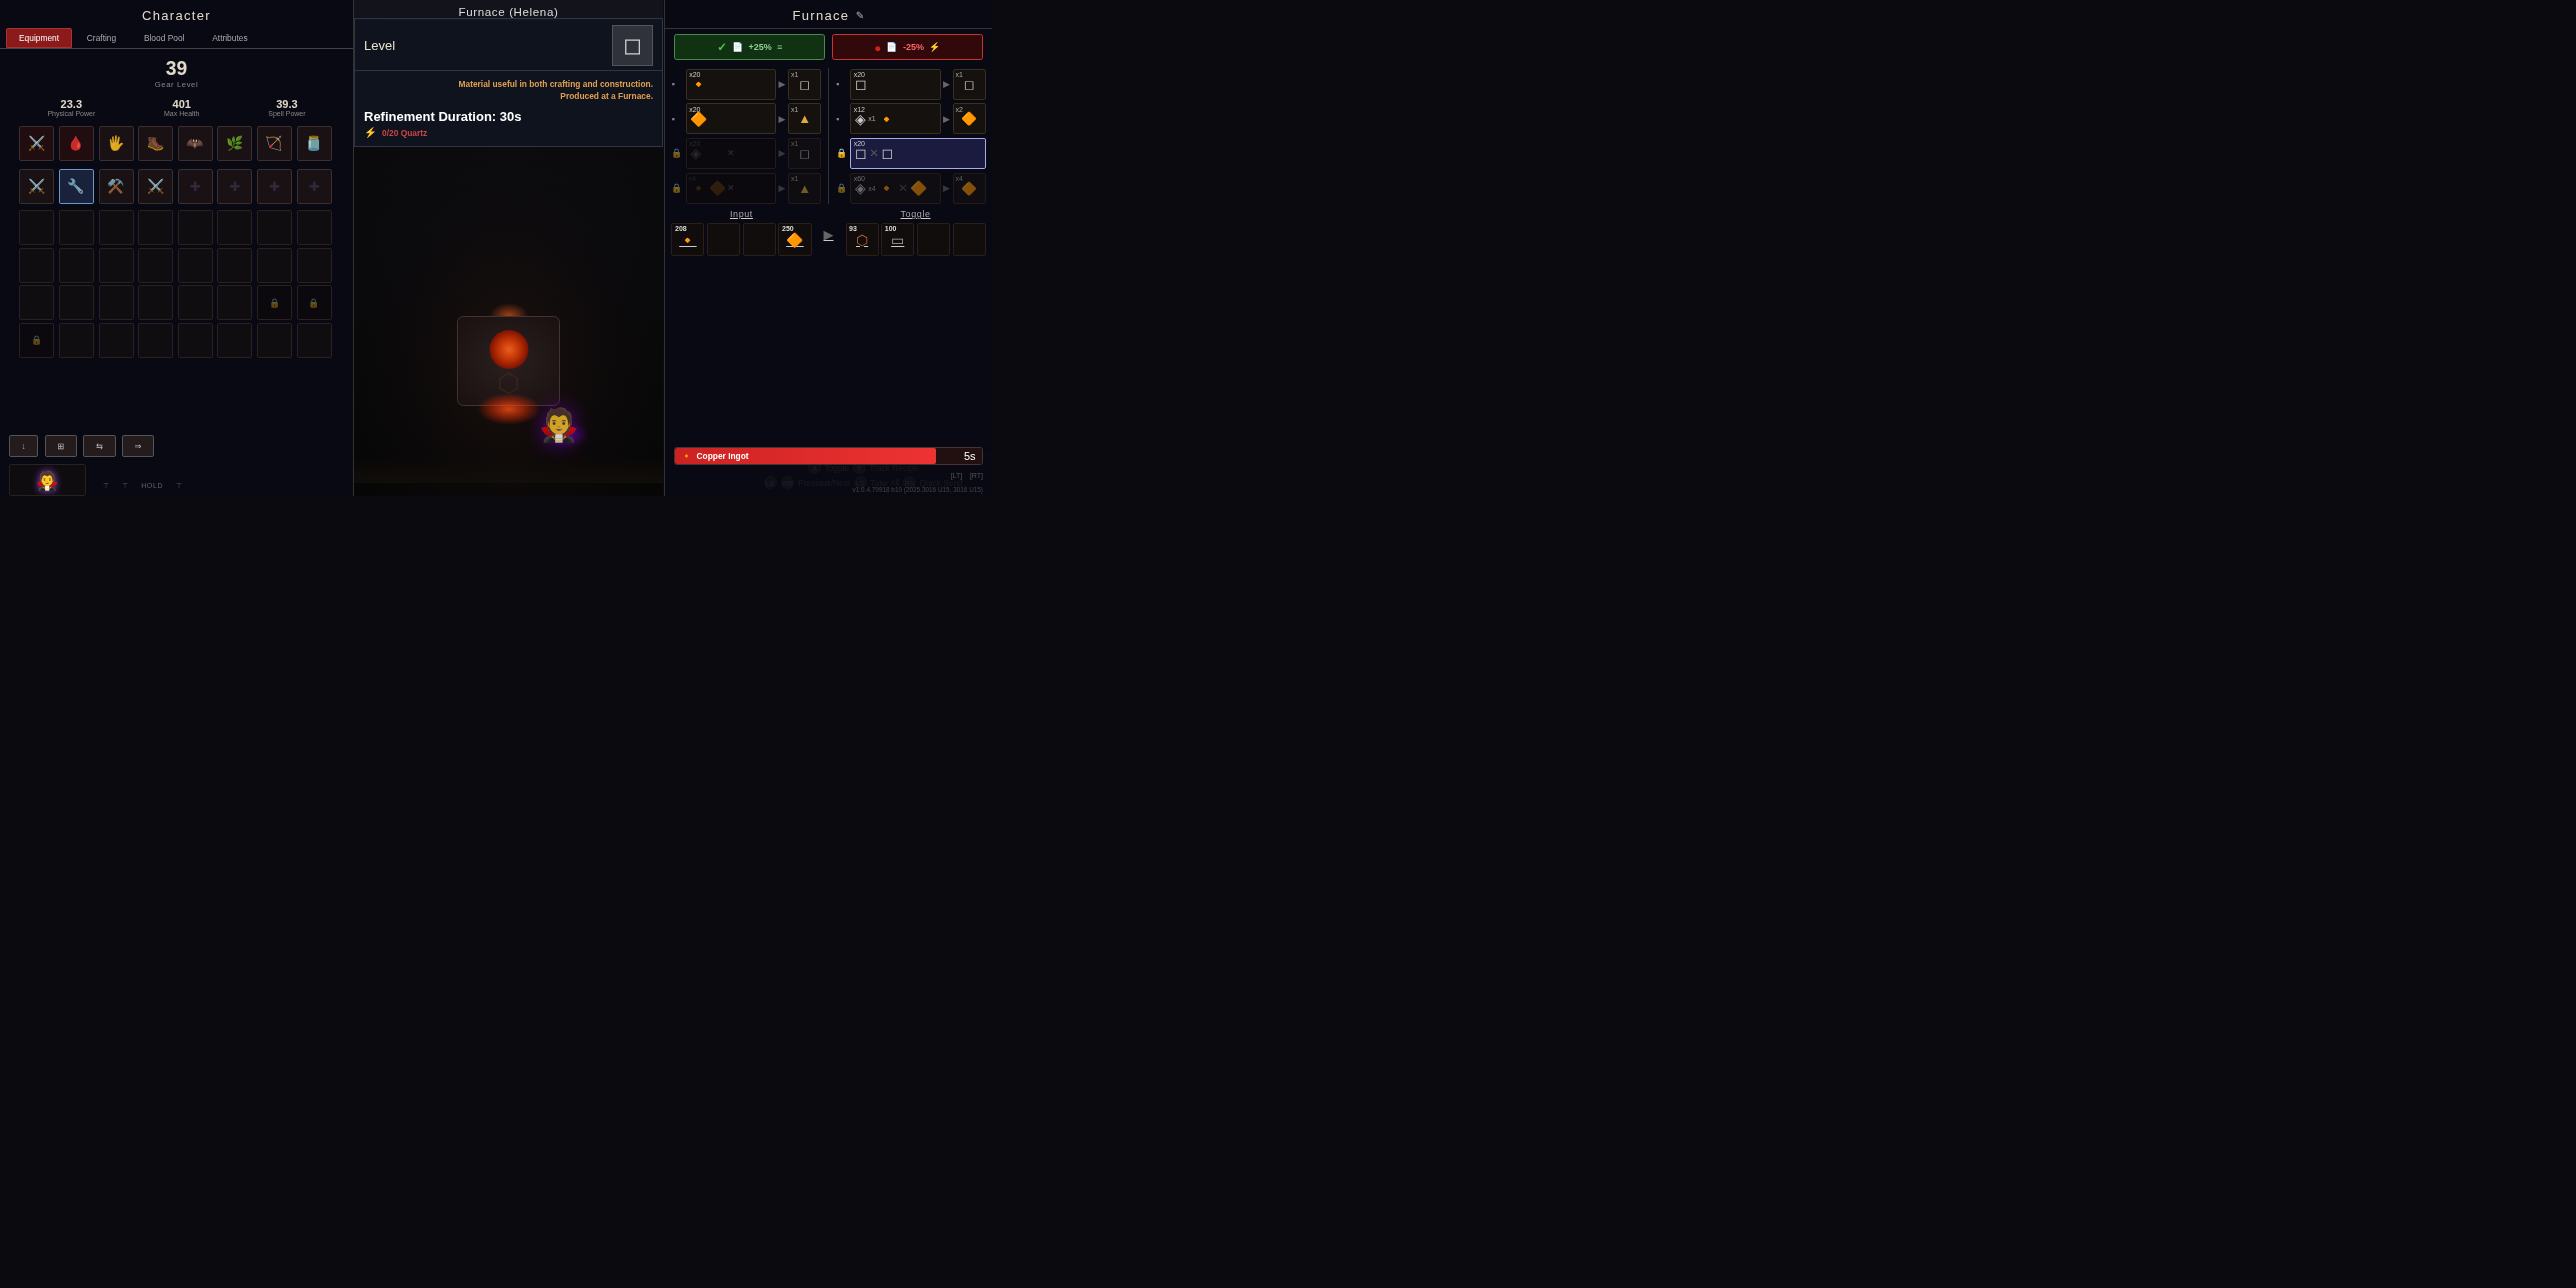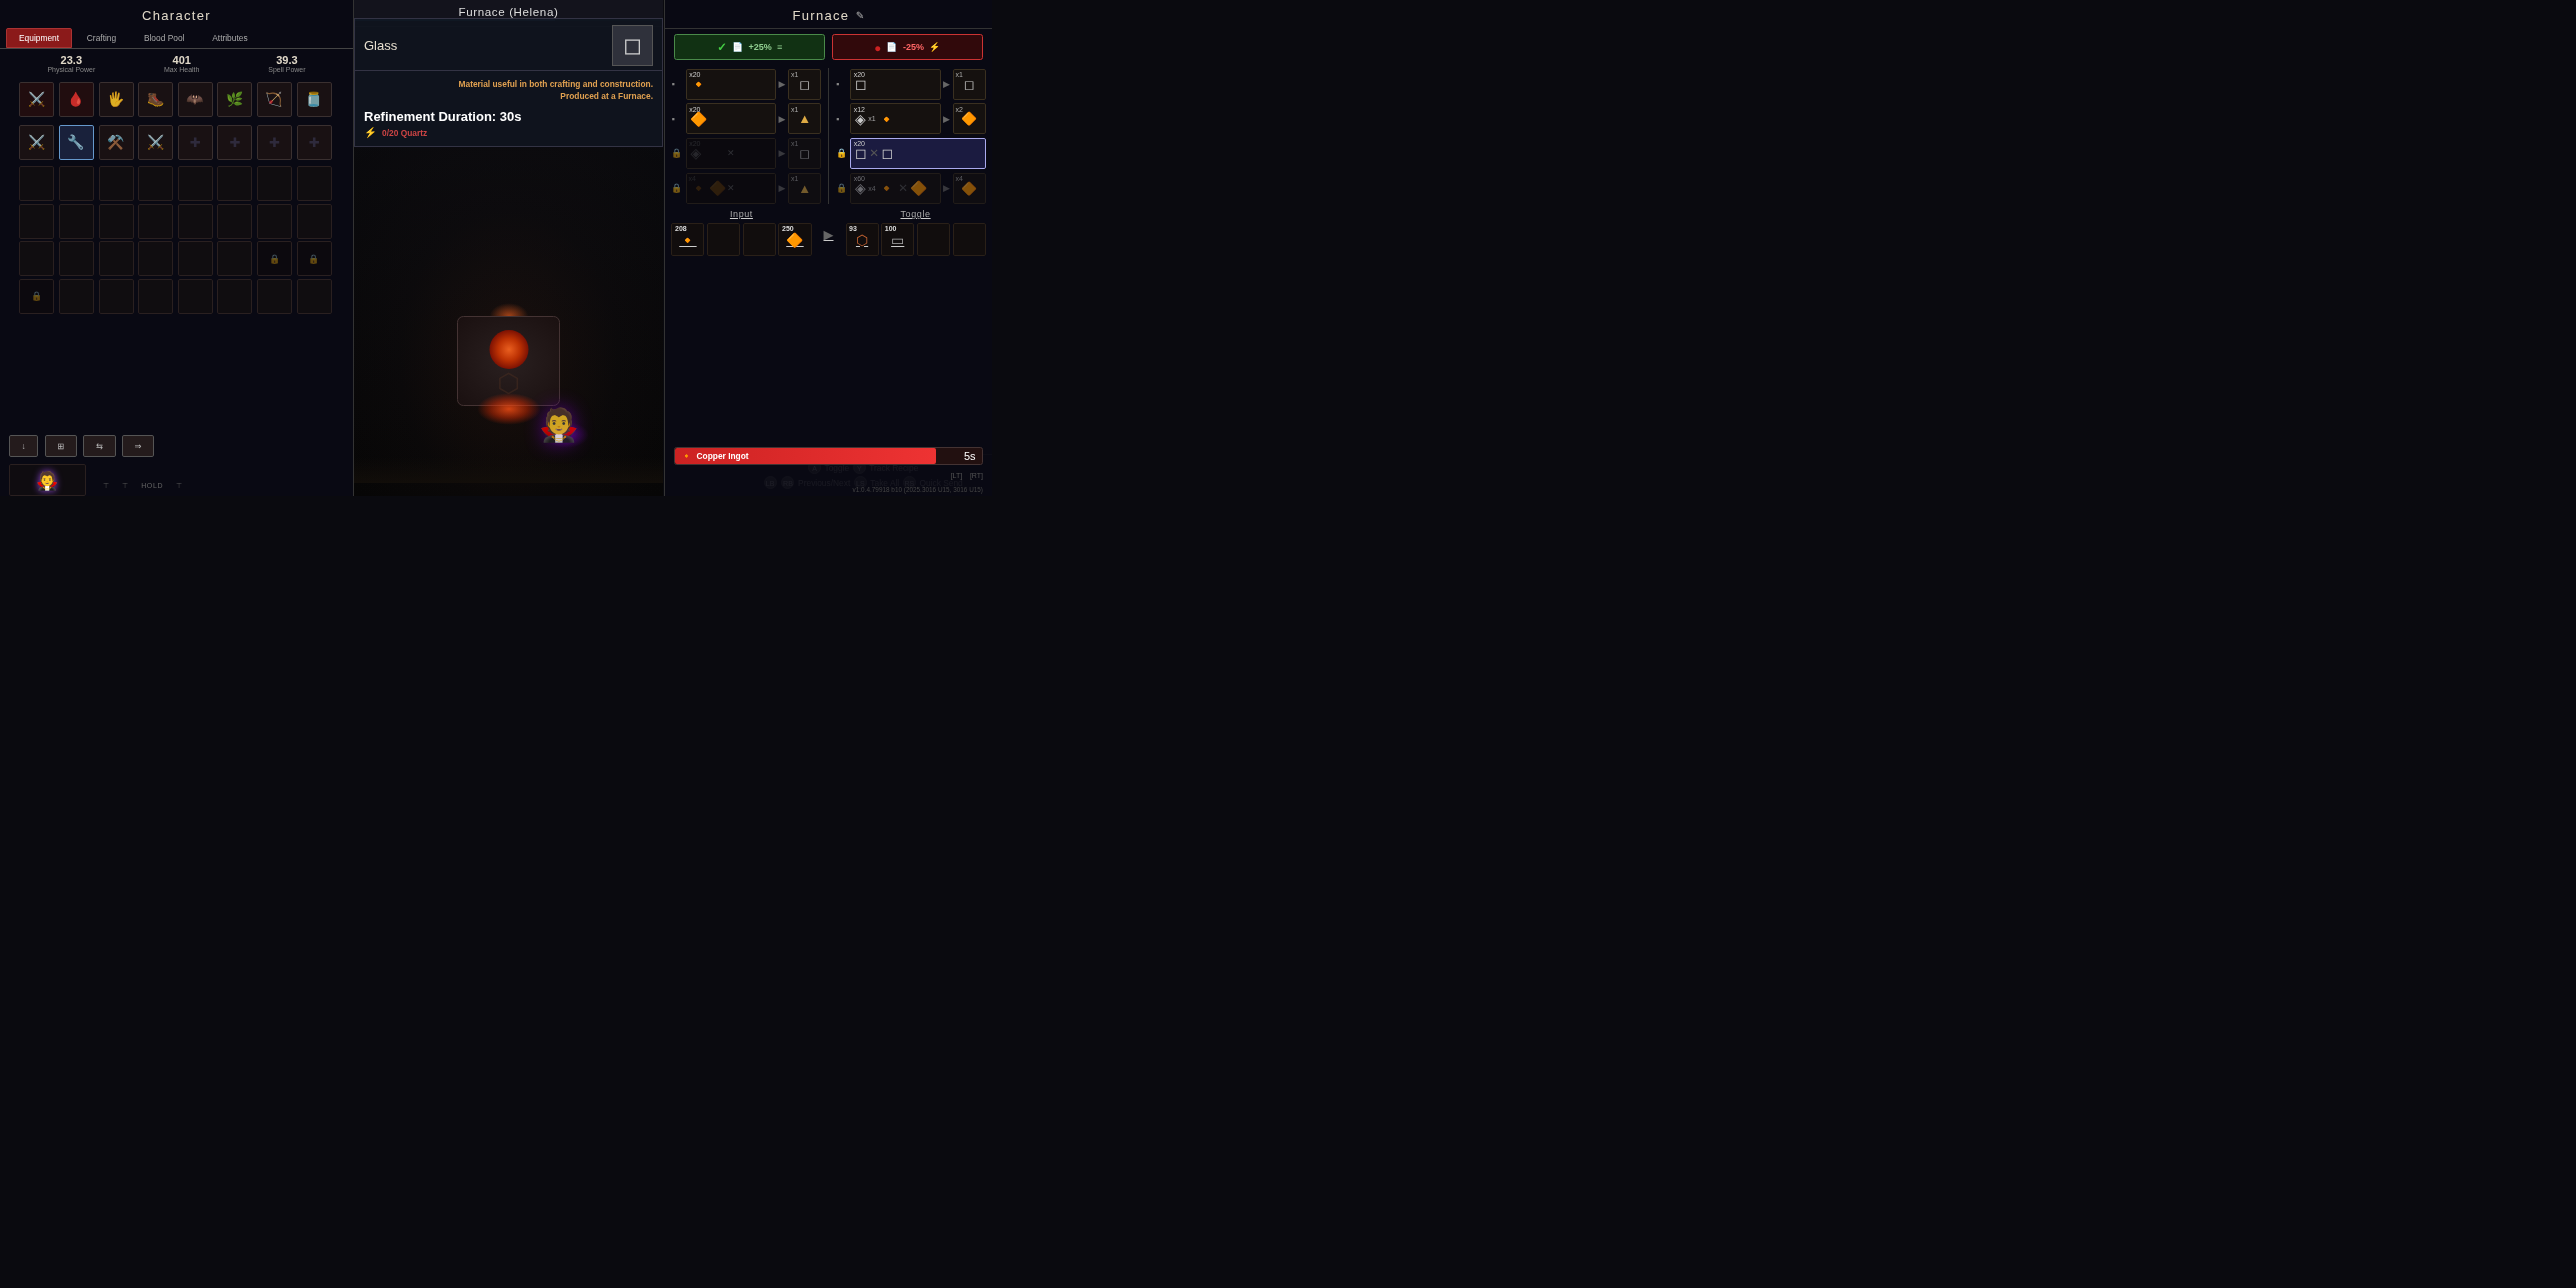--- a/index.html
+++ b/index.html
@@ -625,20 +625,24 @@
 <div class="character-panel">
   <div class="panel-title">Character</div>
 
   <div class="char-tabs">
     <div class="char-tab active">Equipment</div>
     <div class="char-tab">Crafting</div>
     <div class="char-tab">Blood Pool</div>
     <div class="char-tab">Attributes</div>
   </div>
 
+  <div class="gear-level-area">
+    <div class="gear-number">39</div>
+    <div class="gear-label">Gear Level</div>
+  </div>
 
   <div class="stats-row">
     <div class="stat-item">
       <div class="stat-value">23.3</div>
       <div class="stat-label">Physical Power</div>
     </div>
     <div class="stat-item">
       <div class="stat-value">401</div>
       <div class="stat-label">Max Health</div>
     </div>
@@ -763,21 +767,21 @@
 
   <div class="furnace-title-bar">
     <div class="furnace-title">Furnace (Helena)</div>
     <div class="furnace-progress-bar">
       <div class="furnace-progress-fill"></div>
     </div>
   </div>
 
   <div class="item-tooltip">
     <div class="tooltip-header">
-      <div class="tooltip-item-name">Glass</div>
+      <div class="tooltip-item-name">Level</div>
       <div class="tooltip-item-icon">
         <span style="font-size:23px;color:#cccccc;">◻</span>
       </div>
     </div>
     <div class="tooltip-body">
       <div class="tooltip-desc">
         <span>Material useful in both crafting and construction.</span><br>
         <span>Produced at a <span style="color:#e0a050;">Furnace</span>.</span>
       </div>
       <div class="tooltip-duration">

